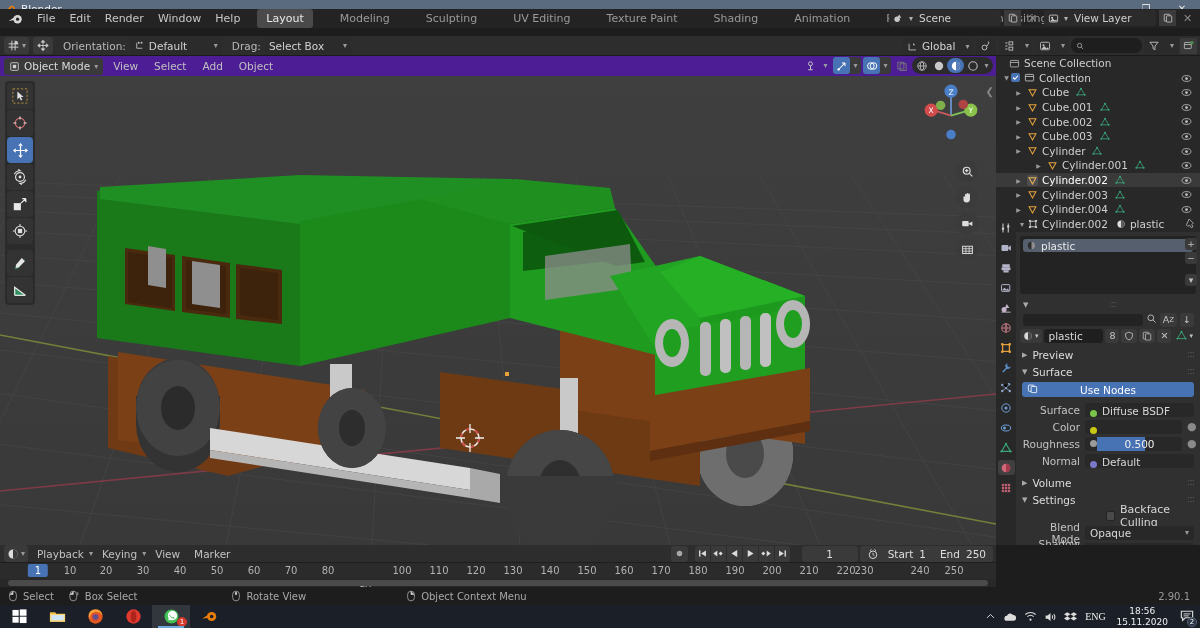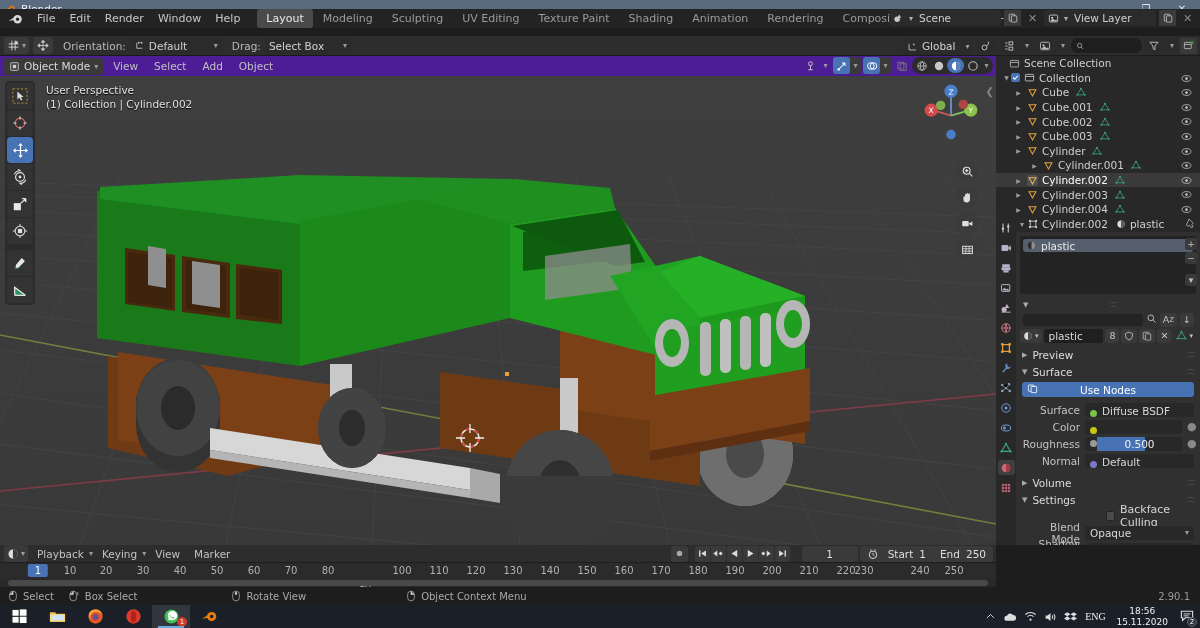--- a/index.html
+++ b/index.html
@@ -14,21 +14,21 @@
   .titlebar .ttext { font-size:10.5px; color:#f0f0f0; }
   .wbtns { position:absolute; right:0; top:0; height:17px; display:flex; }
   .wbtn { width:36px; height:17px; display:flex; align-items:center; justify-content:center;
     color:#e3e3e3; font-size:10px; }
 
   
   .topbar { position:absolute; left:0; top:9px; width:1200px; height:19px;
     background:#232323; display:flex; align-items:center; }
   .blogo { width:17px; height:15px; margin:0 6px 0 7px; }
   .mitem { padding:2px 7px; font-size:11px; color:#c7c7c7; border-radius:3px; }
-  .wspaces { display:flex; align-items:center; margin-left:10px; gap:1px;justify-content:space-between; }
+  .wspaces { display:flex; align-items:center; margin-left:10px; gap:18px;justify-content:space-between; }
   .ws { padding:3px 9px; font-size:11px; color:#9a9a9a; border-radius:3px; }
   .ws.active { background:#4a4a4a; color:#e8e8e8; }
   .wsplus { padding:3px 6px; color:#a0a0a0; }
   .topright { position:absolute; right:4px; top:1px; display:flex; align-items:center; gap:3px; }
   .fieldbox { display:flex; align-items:center; height:16px; background:#2b2b2b;
     border-radius:3px; overflow:hidden; }
   .fieldbox .ico { display:flex; align-items:center; padding:0 3px 0 4px; }
   .fieldbox .cv { width:8px; text-align:center; color:#b0b0b0; font-size:8px; }
   .fieldbox .val { padding:0 6px 0 4px; color:#d0d0d0; font-size:10.5px; min-width:86px; }
   .minibtn { width:17px; height:16px; background:#3a3a3a; display:flex;
@@ -676,24 +676,20 @@
       </div>
       <div class="tool">
         <svg width="16" height="16" viewBox="0 0 18 18">
             <path d="M3 15 H15 L3 6 Z" fill="#2f8f5f"></path>
             <path d="M3 15 L15 15" stroke="#e6e6e6" stroke-width="1.4"></path>
             <path d="M3 15 L3 6 L15 15" fill="none" stroke="#e6e6e6" stroke-width="1.4"></path>
           </svg>
       </div>
     </div>
 
-    <div class="vp-overlay-text">
-      <div>User Perspective</div>
-      <div>(1) Collection | Cylinder.002</div>
-    </div>
 
     <svg class="nav-gizmo" viewBox="0 0 70 70">
       <path d="M35 40 L35 16" stroke="#6a8fc8" stroke-width="2"></path>
       <path d="M35 40 L16 34" stroke="#c85a5a" stroke-width="2"></path>
       <path d="M35 40 L55 34" stroke="#7fc25a" stroke-width="2"></path>
       <circle cx="35" cy="14" r="7" fill="#4a7fc8"></circle>
       <text x="35" y="17.5" font-size="8" fill="#fff" text-anchor="middle" font-family="DejaVu Sans">Z</text>
       <circle cx="14" cy="34" r="7" fill="#d14b4b"></circle>
       <text x="14" y="37.5" font-size="8" fill="#fff" text-anchor="middle" font-family="DejaVu Sans">X</text>
       <circle cx="56" cy="34" r="7" fill="#8ac24a"></circle>
@@ -850,21 +846,21 @@
           <circle cx="14" cy="12.5" r="1.5" fill="#3aa87a"></circle>
           <circle cx="2" cy="12.5" r="1.5" fill="#3aa87a"></circle>
         </svg>
       <span class="eye">
         <svg width="11" height="11" viewBox="0 0 16 16">
             <ellipse cx="8" cy="8" rx="6.4" ry="4.2" fill="none" stroke="#c2c2c2" stroke-width="1.2"></ellipse>
             <circle cx="8" cy="8" r="2" fill="#c2c2c2"></circle>
           </svg>
       </span>
     </div>
-    <div class="ol-row" style="padding-left:34px;">
+    <div class="ol-row" style="padding-left:18px;margin-left:20px;">
       <span class="disc" style="font-size:6px;">▶</span>
       <svg width="11" height="11" viewBox="0 0 16 16" style="margin:0 4px;">
           <path d="M3 4 L13 4 L8 13 Z" fill="none" stroke="#e8a33d" stroke-width="1.5"></path>
         </svg>
       <span>Cylinder.001</span>
       <svg width="10" height="10" viewBox="0 0 16 16" style="margin-left:7px;">
           <path d="M8 2.5 L14 12.5 L2 12.5 Z" fill="none" stroke="#3aa87a" stroke-width="1.3"></path>
           <circle cx="8" cy="2.5" r="1.5" fill="#3aa87a"></circle>
           <circle cx="14" cy="12.5" r="1.5" fill="#3aa87a"></circle>
           <circle cx="2" cy="12.5" r="1.5" fill="#3aa87a"></circle>

